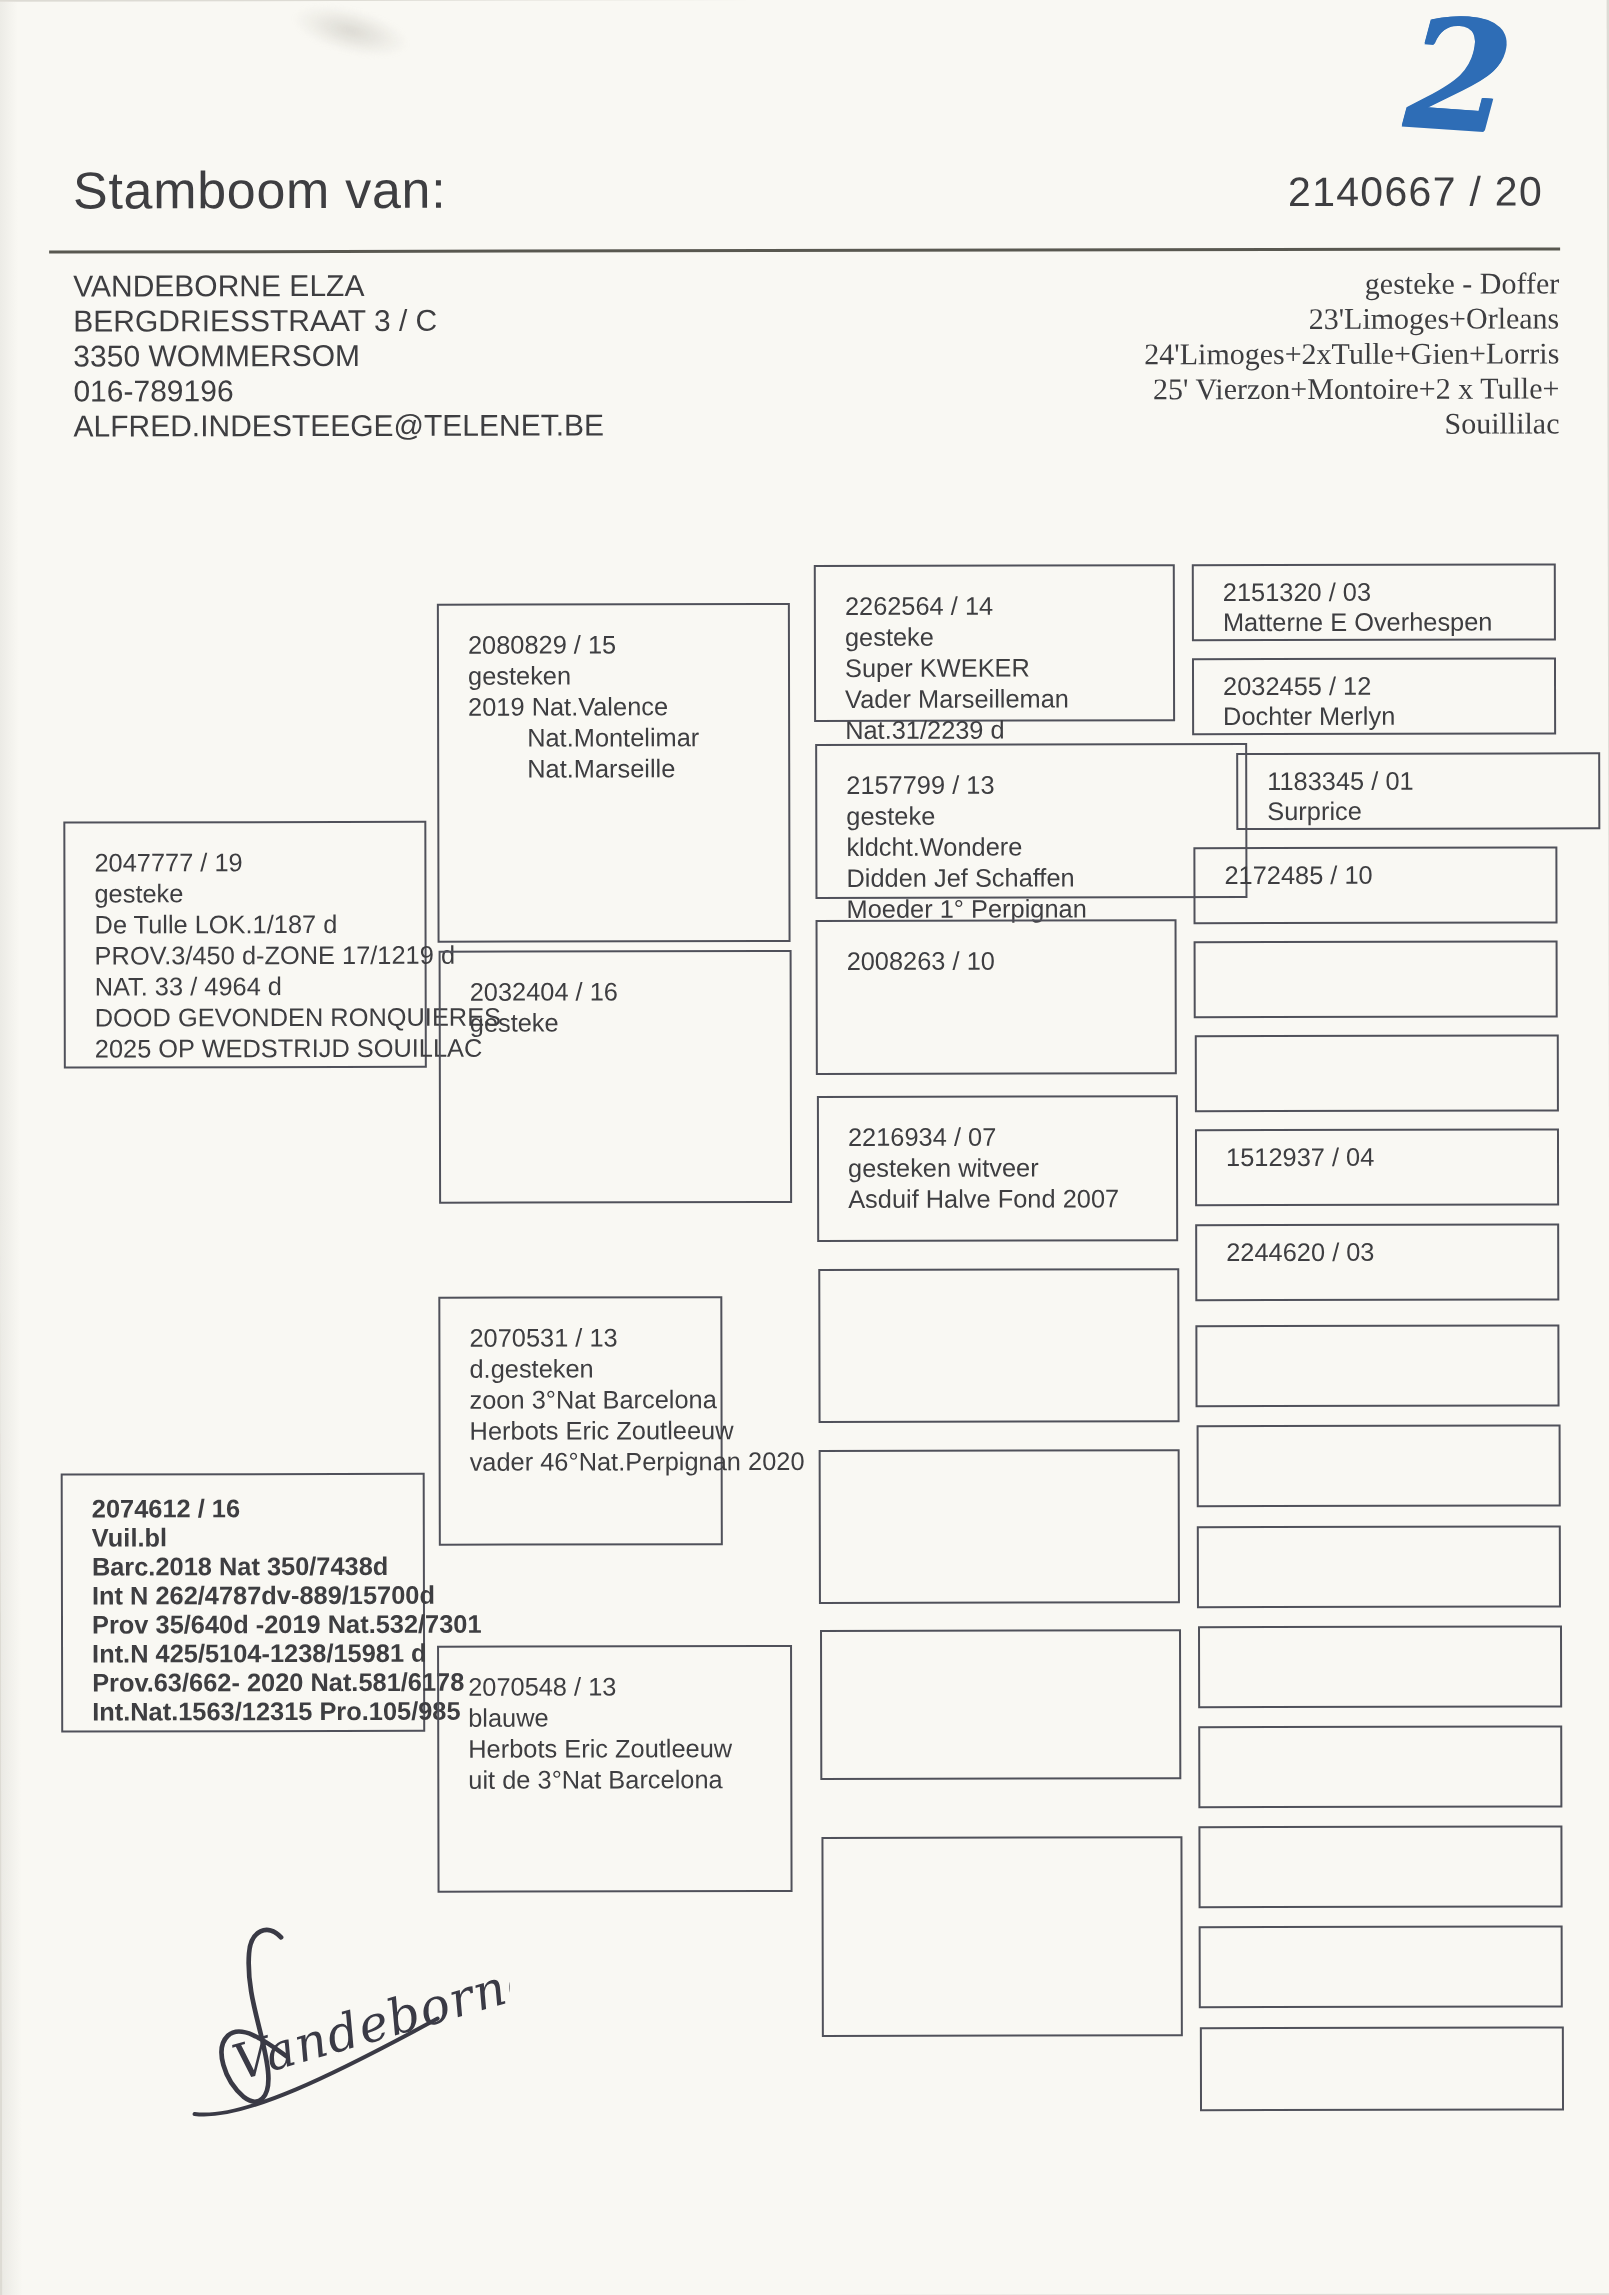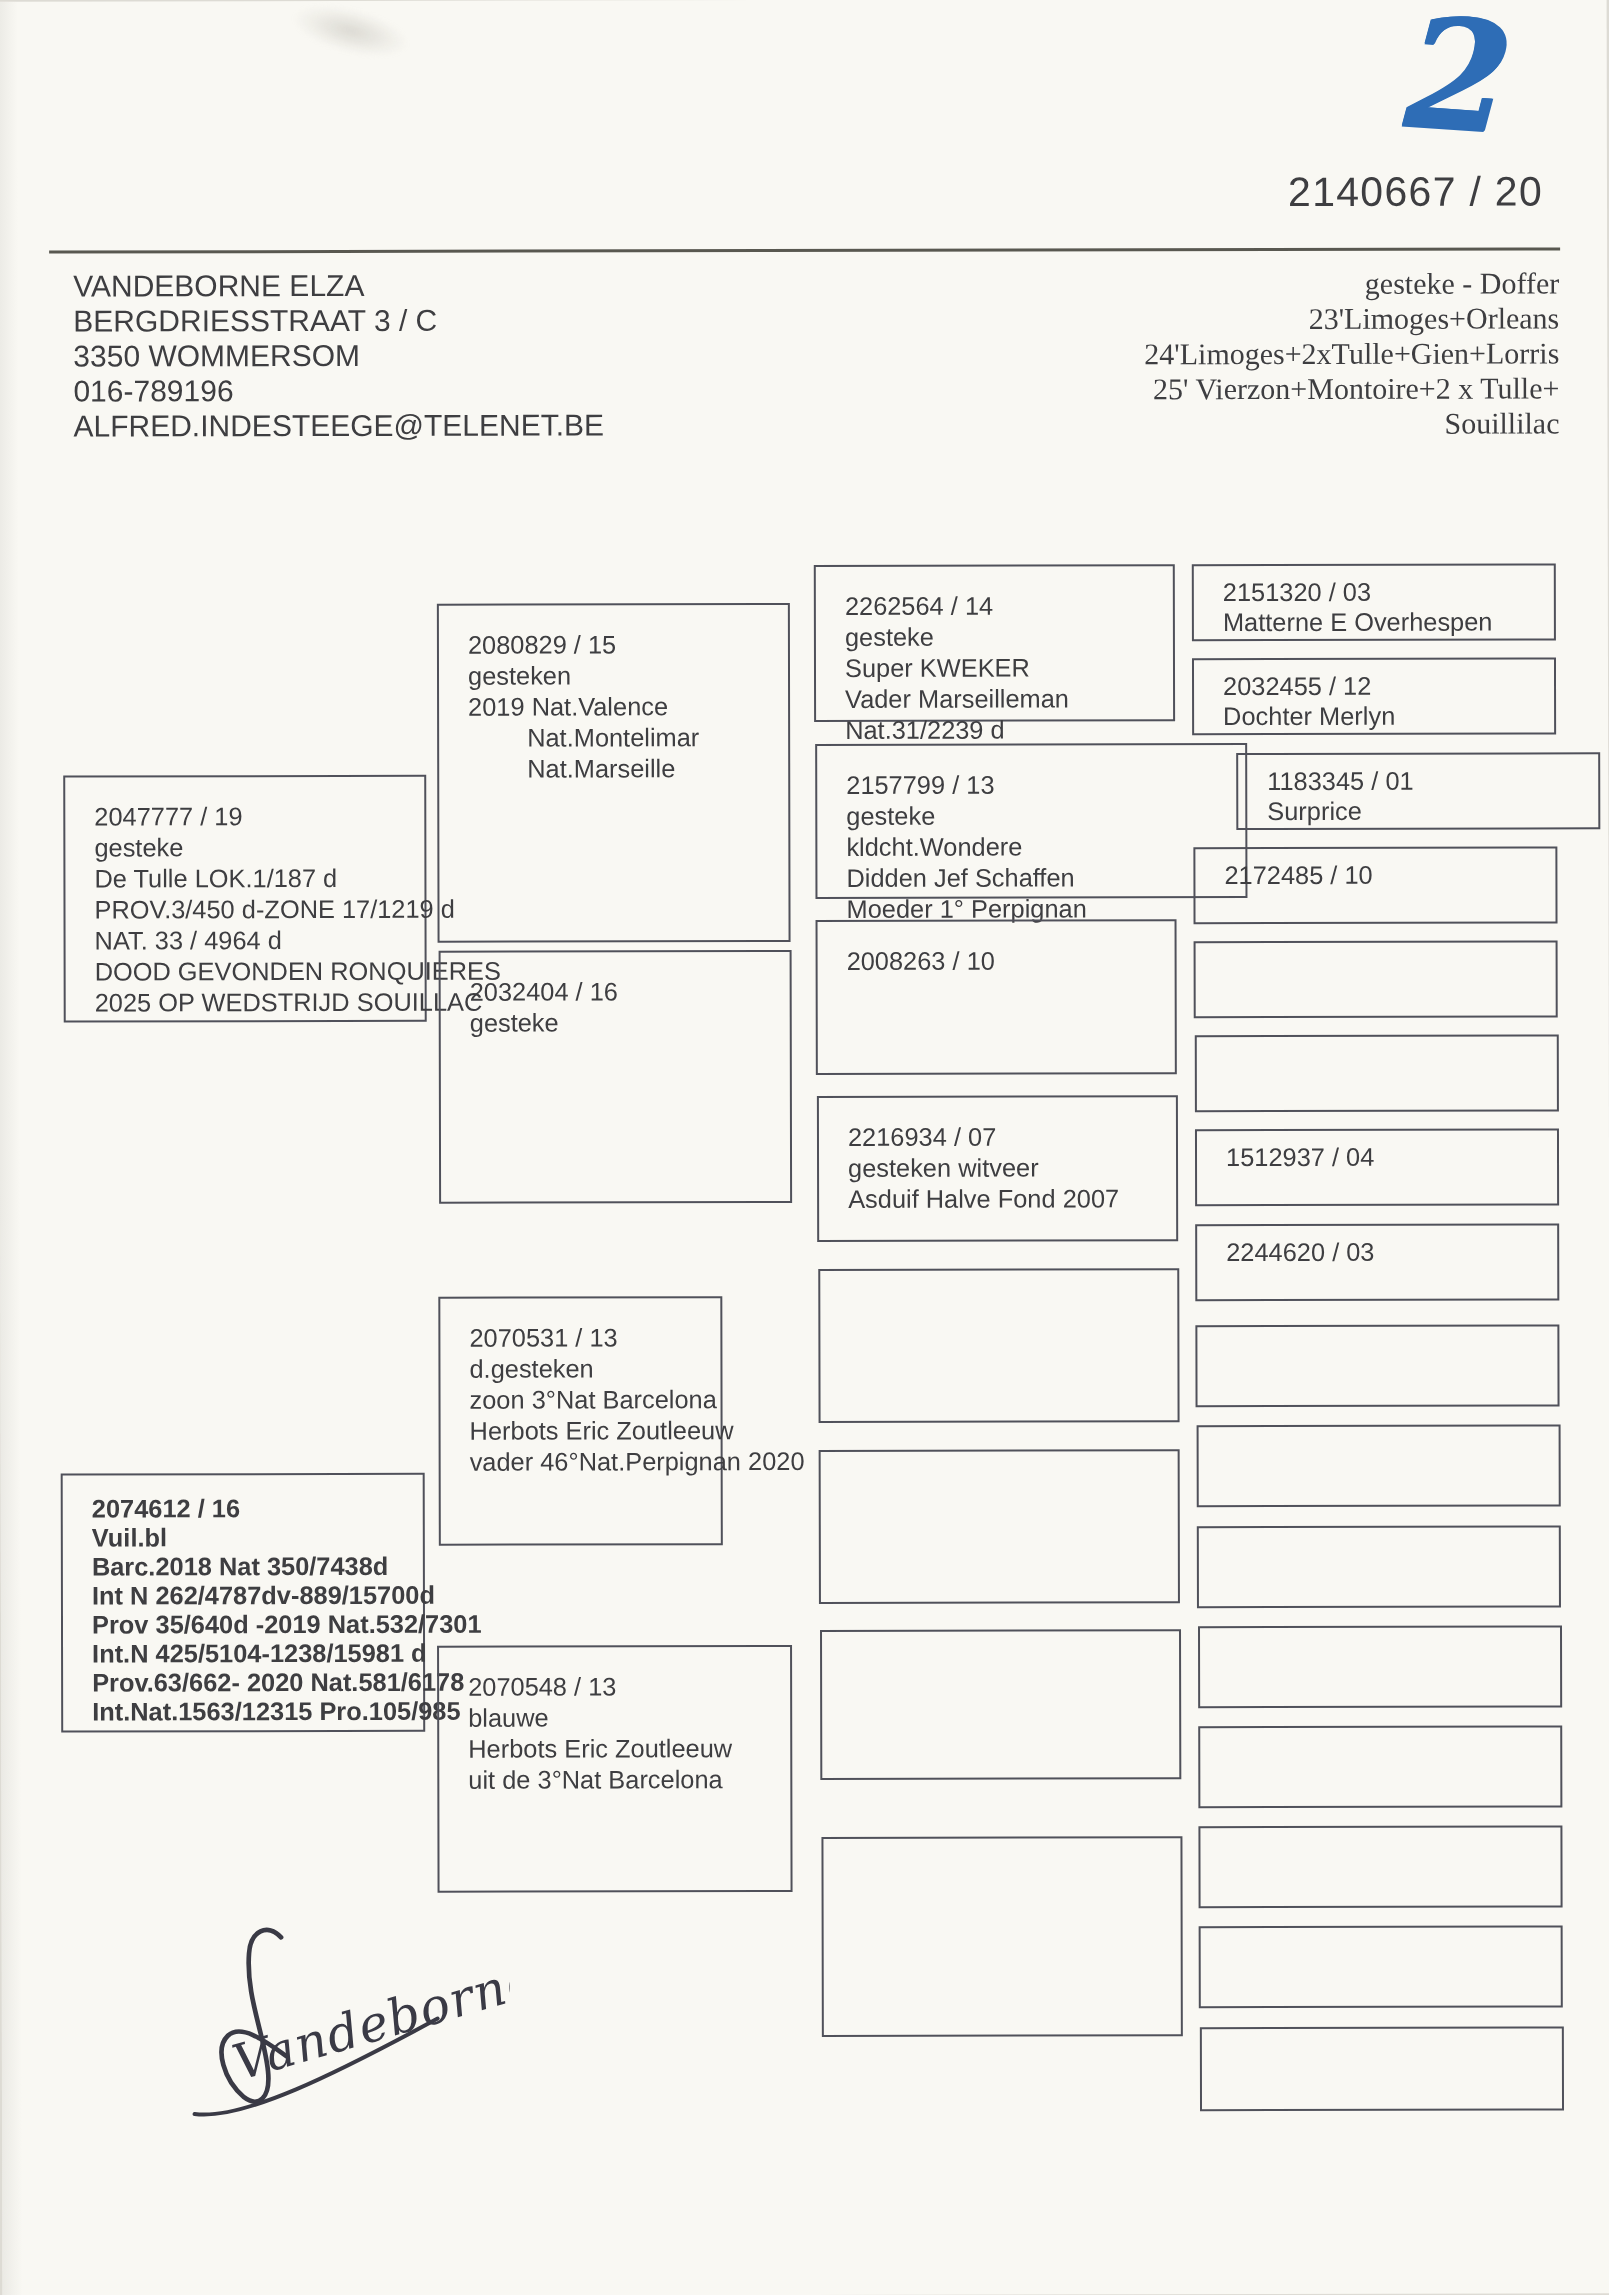--- a/index.html
+++ b/index.html
@@ -46,40 +46,41 @@
   }
 </style>
 </head>
 <body>
 
 <div class="page">
   <div class="edge-left"></div>
   <div class="smudge"></div>
 
   <div class="hand2">2</div>
+  <div class="title">Stamboom van:</div>
   <div class="ring">2140667 / 20</div>
   <div class="rule"></div>
 
   <div class="owner">
     <div>VANDEBORNE ELZA</div>
     <div>BERGDRIESSTRAAT 3 / C</div>
     <div>3350 WOMMERSOM</div>
     <div>016-789196</div>
     <div>ALFRED.INDESTEEGE@TELENET.BE</div>
   </div>
 
   <div class="perf">
     <div>gesteke - Doffer</div>
     <div>23'Limoges+Orleans</div>
     <div>24'Limoges+2xTulle+Gien+Lorris</div>
     <div>25' Vierzon+Montoire+2 x Tulle+</div>
     <div>Souillilac</div>
   </div>
 
-  <div class="box" style="left:64px;top:774px;width:363px;height:247px">
+  <div class="box" style="left:64px;top:820px;width:363px;height:247px">
     <div class="ln">2047777 / 19</div>
     <div class="ln">gesteke</div>
     <div class="ln">De Tulle  LOK.1/187 d</div>
     <div class="ln">PROV.3/450 d-ZONE 17/1219 d</div>
     <div class="ln">NAT. 33 / 4964 d</div>
     <div class="ln">DOOD GEVONDEN RONQUIERES</div>
     <div class="ln">2025 OP WEDSTRIJD SOUILLAC</div>
   </div>
 
   <div class="box tight" style="left:60px;top:1472px;width:364px;height:259px">

